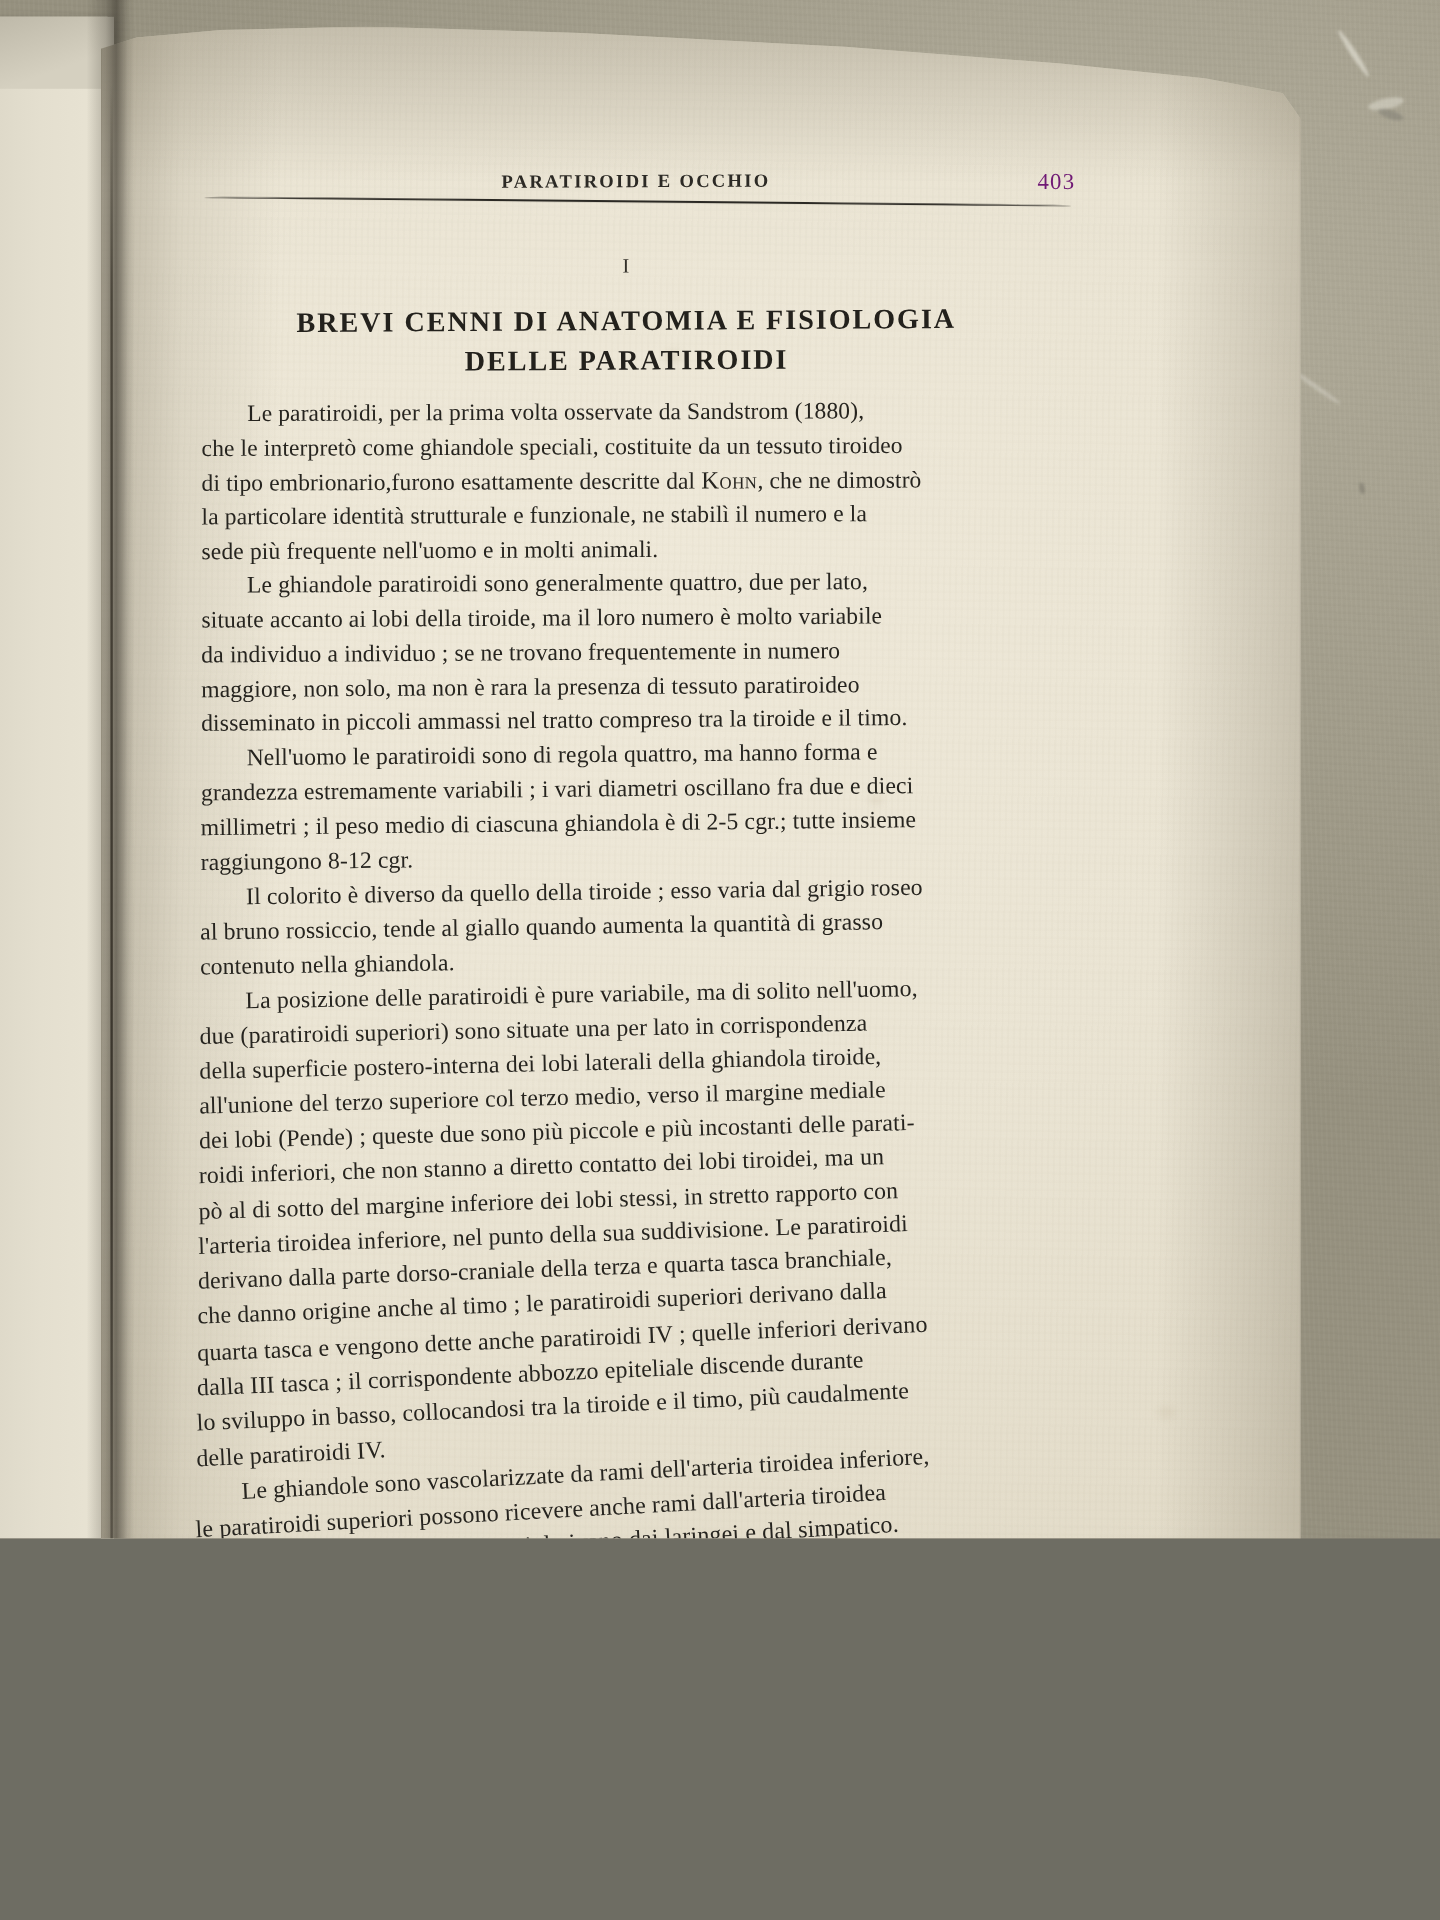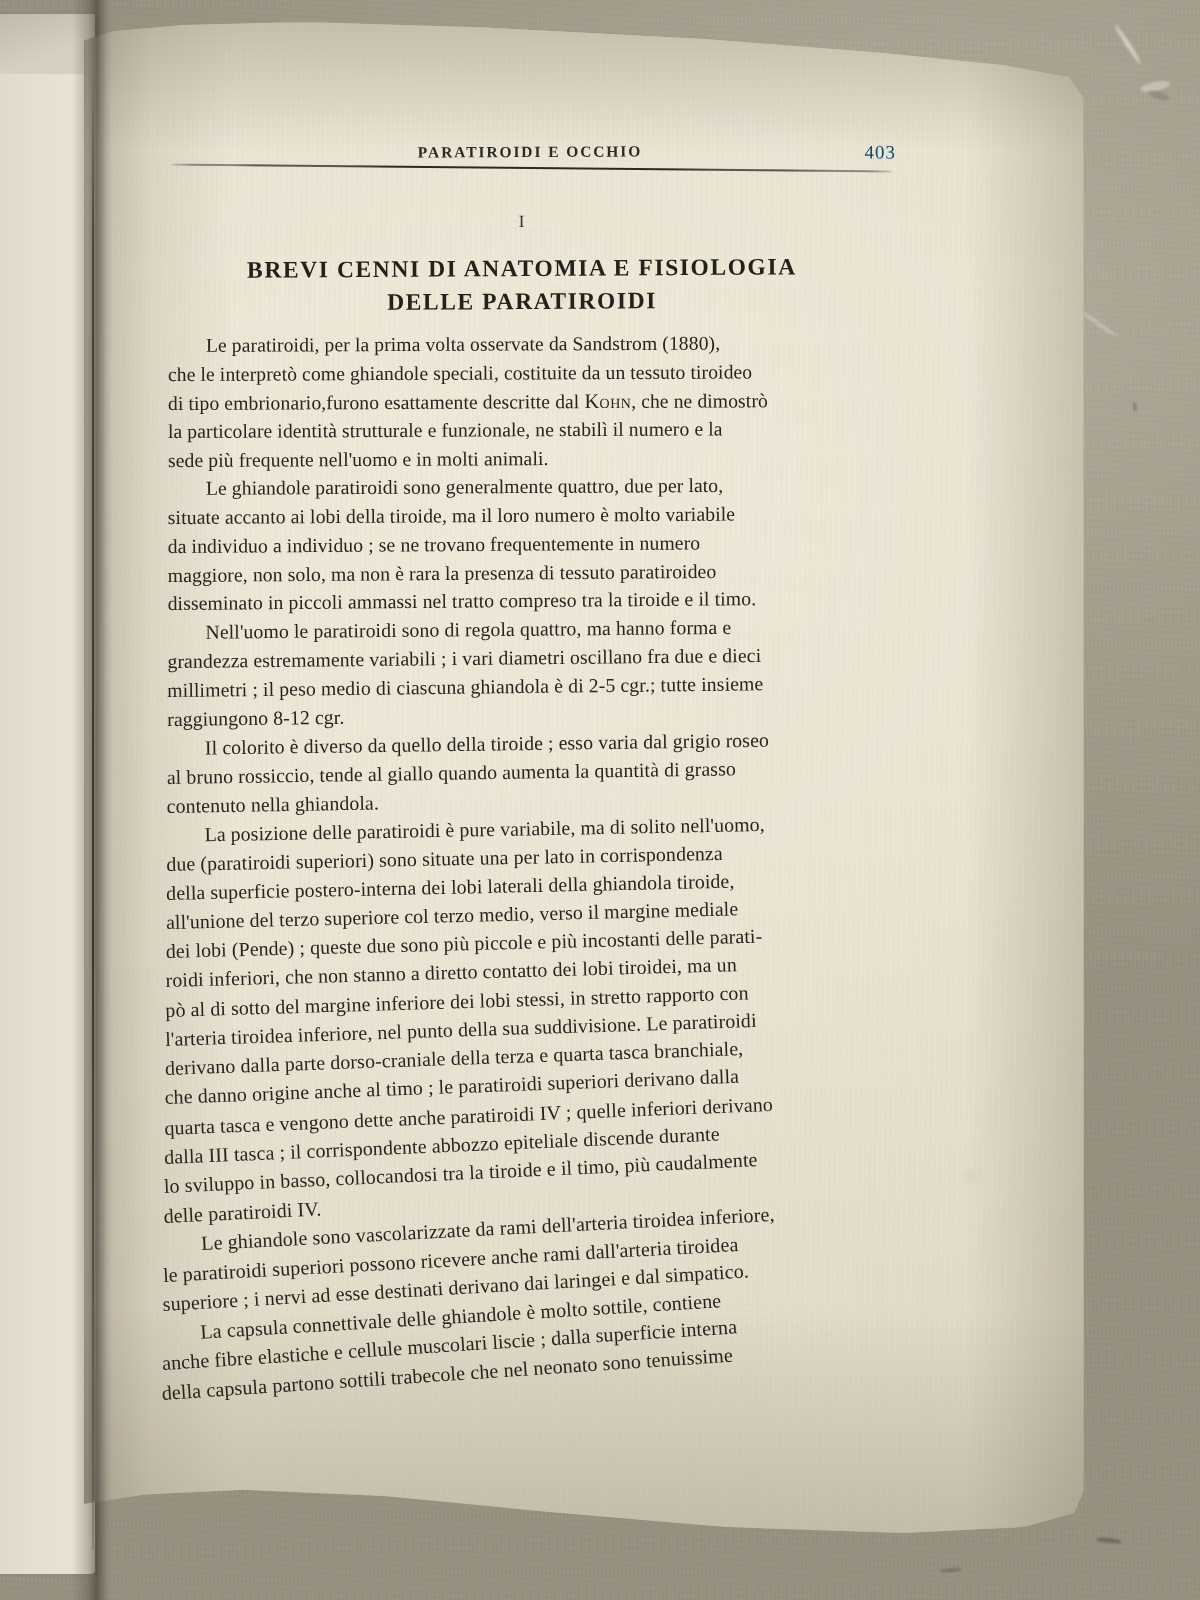--- a/index.html
+++ b/index.html
@@ -3,21 +3,21 @@
 <meta charset="utf-8">
 <style>
   html, body {
     margin: 0;
     padding: 0;
     background: #6e6d63;
   }
   #page {
     position: relative;
     width: 1200px;
-    height: 1600px;
+    height: 1282px;
     overflow: hidden;
     font-family: "Liberation Serif", "DejaVu Serif", serif;
     background: #a39e8c;
   }
 
   
   .surface {
     position: absolute;
     inset: 0;
     background:
@@ -160,21 +160,21 @@
     letter-spacing: 1.9px;
     color: #2c2a25;
     font-weight: 700;
     white-space: nowrap;
   }
   .runhead-page {
     position: absolute;
     right: -6px;
     bottom: -4px;
     font-size: 19px;
-    color: #0c4a6e;
+    color: #701a75;
     letter-spacing: 1px;
     font-weight: 500;
   }
   .rule {
     position: absolute;
     left: 170px; top: 167px;
     width: 723px; height: 0;
     border-bottom: 2.1px solid #2b2924;
     border-radius: 50%;
     transform: rotate(0.55deg);

